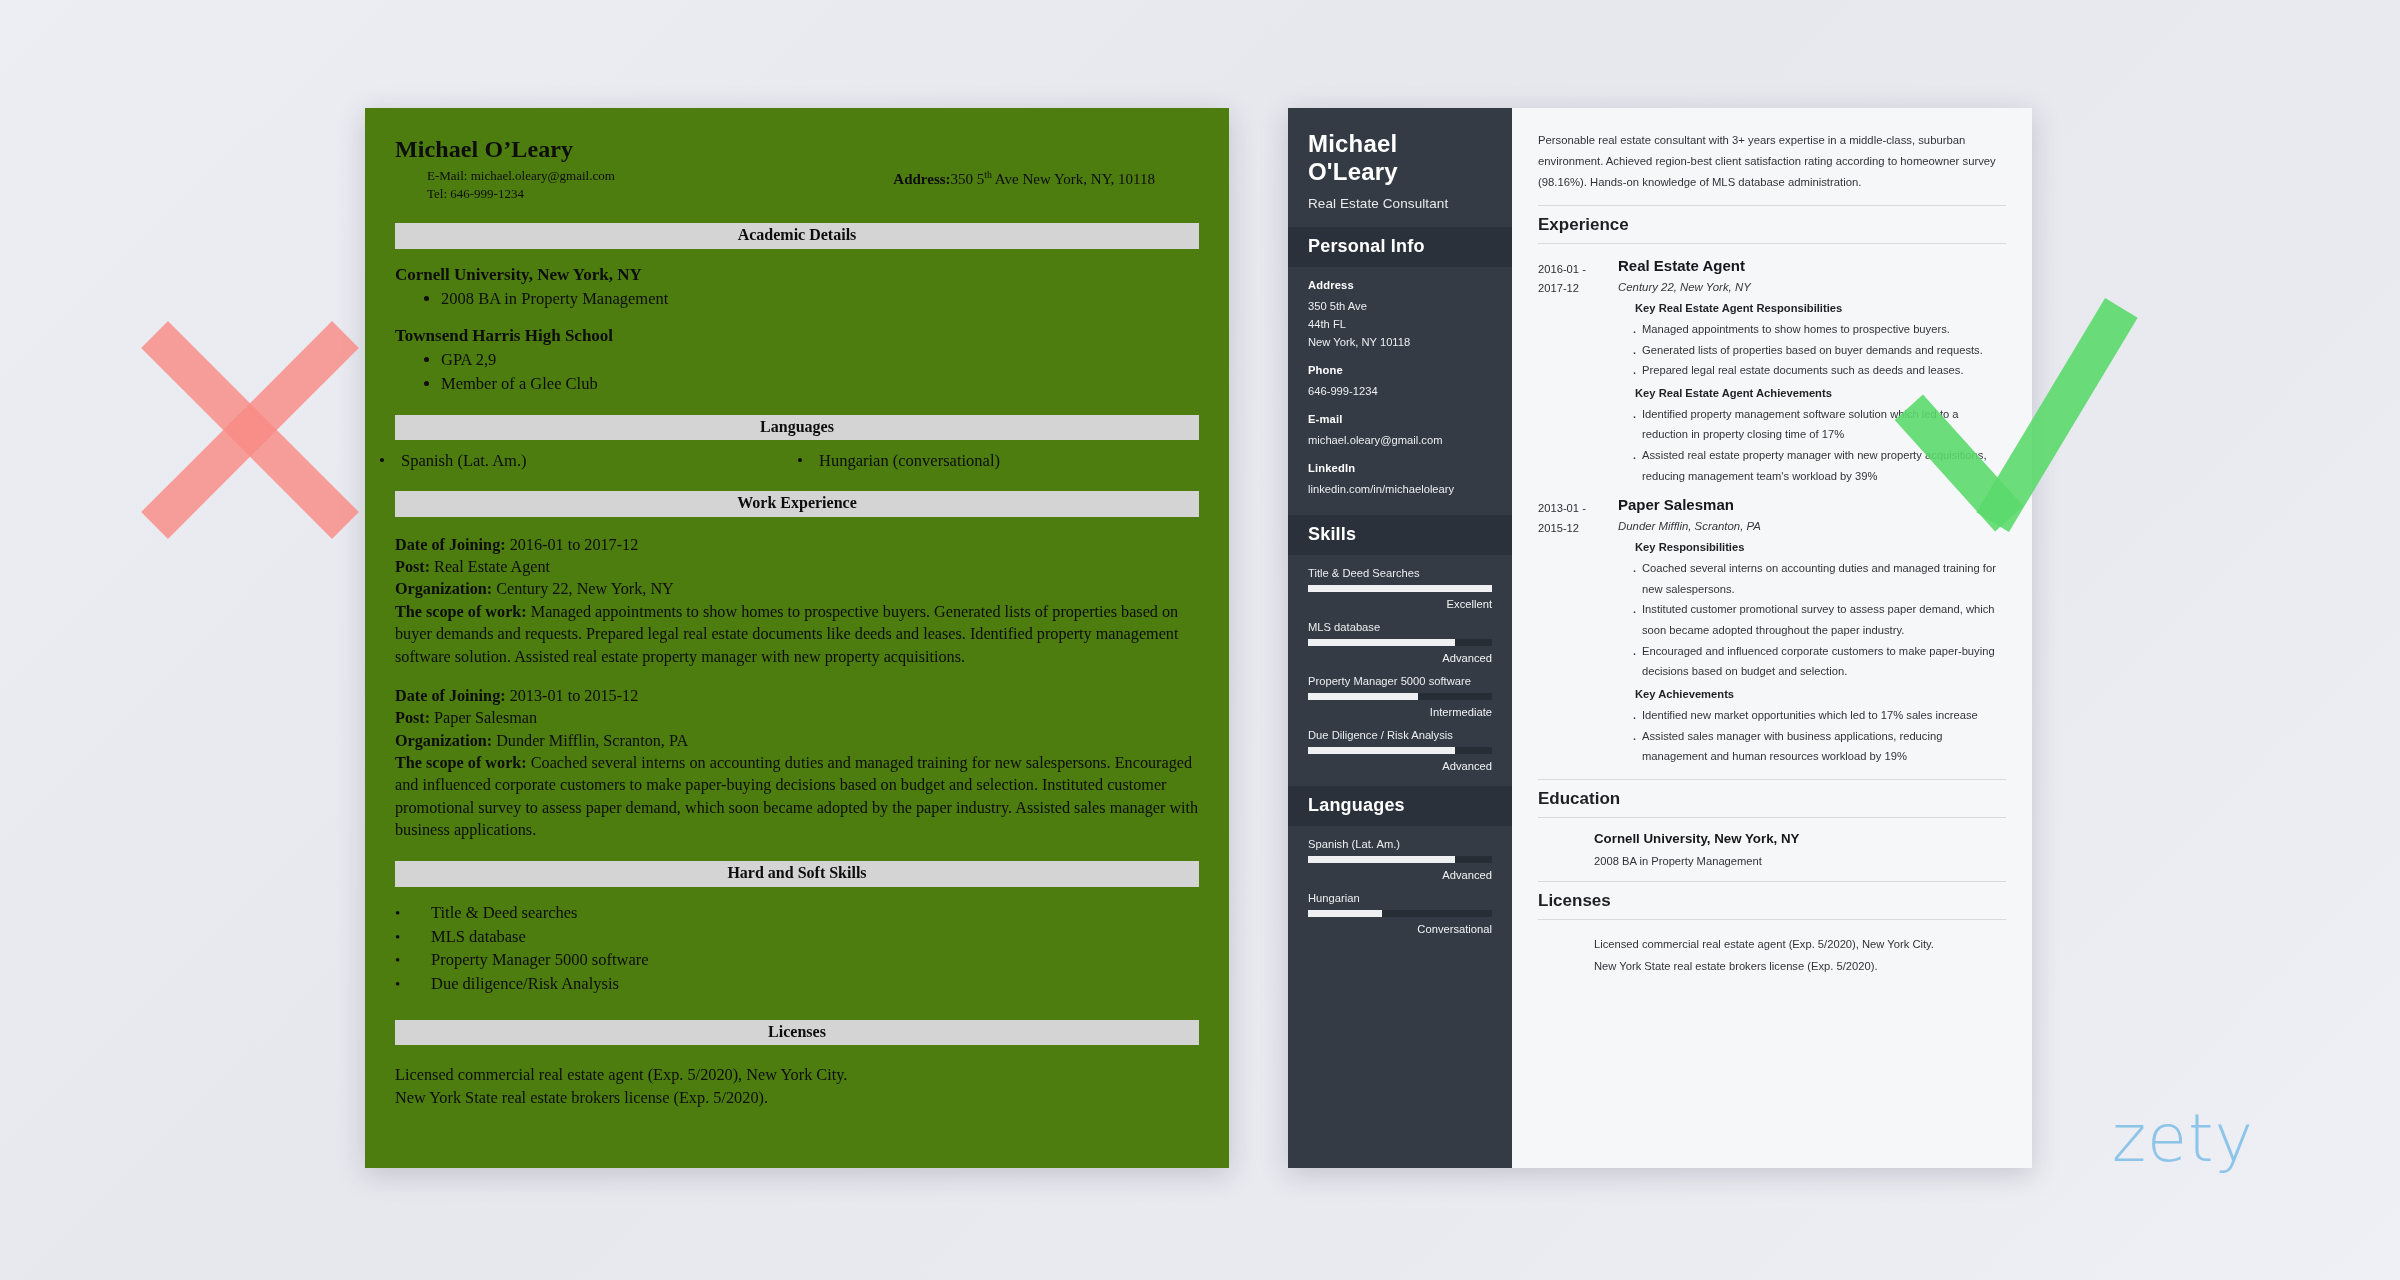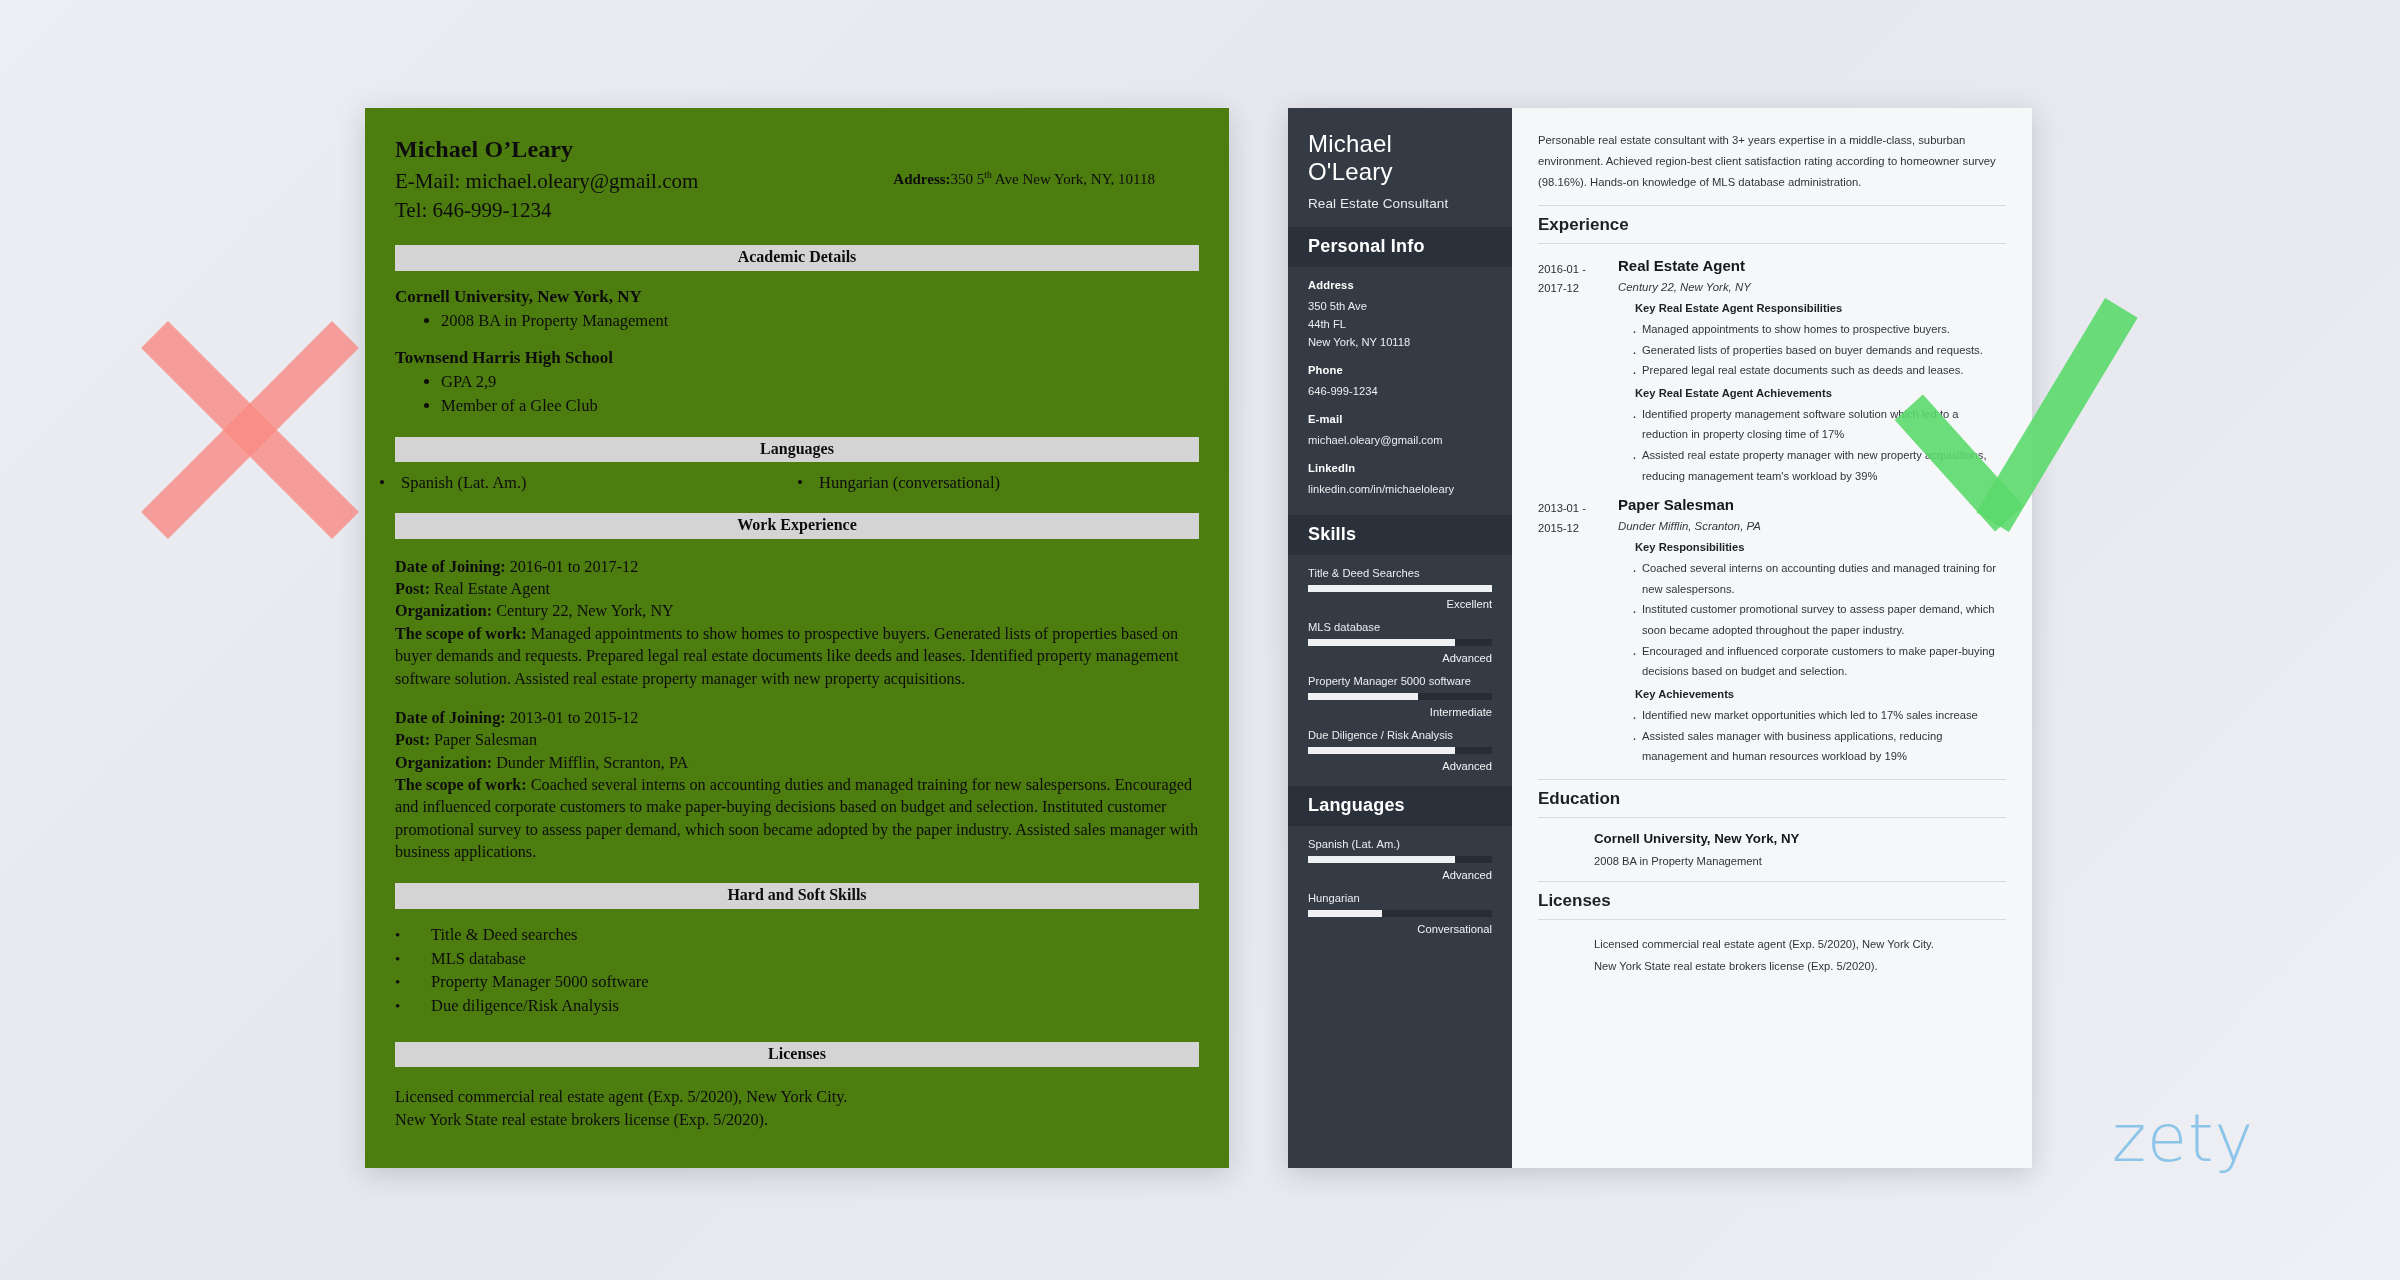--- a/index.html
+++ b/index.html
@@ -16,21 +16,21 @@
     position:absolute;left:365px;top:108px;width:864px;height:1060px;
     background:#4d7c0f;
     box-shadow:0 6px 26px rgba(60,60,80,.22);
     font-family:Liberation Serif, serif;
     color:#0d0d0d;
     overflow:hidden;
   }
   .doc-bad .inner{padding:28px 30px 10px 30px;}
   .bad-name{font-size:24px;font-weight:bold;letter-spacing:.1px;margin:0 0 5px 0;line-height:1.1;}
   .bad-contact-row{display:flex;justify-content:space-between;align-items:flex-start;}
-  .bad-contact-left{font-size:21px;line-height:1.38;}
+  .bad-contact-left{font-size:13px;line-height:1.38;margin-left:32px;}
   .bad-contact-right{font-size:15px;line-height:1.38;padding-top:1px;padding-right:44px;white-space:nowrap;}
   .bad-contact-right b{font-weight:bold;}
   sup{font-size:.65em;vertical-align:super;}
 
   .sec-bar{
     background:#d4d4d4;text-align:center;font-weight:bold;font-size:16px;
     padding:3px 0 4px 0;margin:20px 0 0 0;line-height:1.15;
   }
   .blk{padding:0 0 0 0;}
   .bad-sub{font-size:17px;font-weight:bold;margin:16px 0 2px 0;}
@@ -57,21 +57,21 @@
     position:absolute;left:1288px;top:108px;width:744px;height:1060px;
     background:#f5f6f7;
     box-shadow:0 6px 26px rgba(60,60,80,.22);
     display:flex;overflow:hidden;
     font-family:"Liberation Sans","DejaVu Sans",sans-serif;
   }
   .g-side{width:224px;background:#343b45;color:#fff;flex:0 0 224px;position:relative;}
   .g-main{flex:1;background:#f6f7f8;padding:22px 26px 10px 26px;color:#25282c;}
 
   .g-head{padding:22px 20px 16px 20px;}
-  .g-name{font-size:24px;font-weight:normal;line-height:1.16;letter-spacing:.2px;}
+  .g-name{font-size:24px;font-weight:bold;line-height:1.16;letter-spacing:.2px;}
   .g-title{font-size:13.5px;margin-top:10px;color:#e8eaec;letter-spacing:.1px;}
   .g-sec-head{background:#2b313a;padding:9px 20px 10px 20px;font-size:18px;font-weight:bold;letter-spacing:.2px;}
   .g-sec-body{padding:12px 20px 12px 20px;}
   .g-field{margin-bottom:13px;}
   .g-flabel{font-size:11.2px;font-weight:bold;letter-spacing:.15px;margin-bottom:6px;}
   .g-fval{font-size:11.2px;line-height:1.62;color:#eceef0;}
 
   .g-skill{margin-bottom:11px;}
   .g-sk-name{font-size:11.2px;color:#eceef0;margin-bottom:6px;}
   .g-bar{height:7px;background:#272d35;position:relative;}

